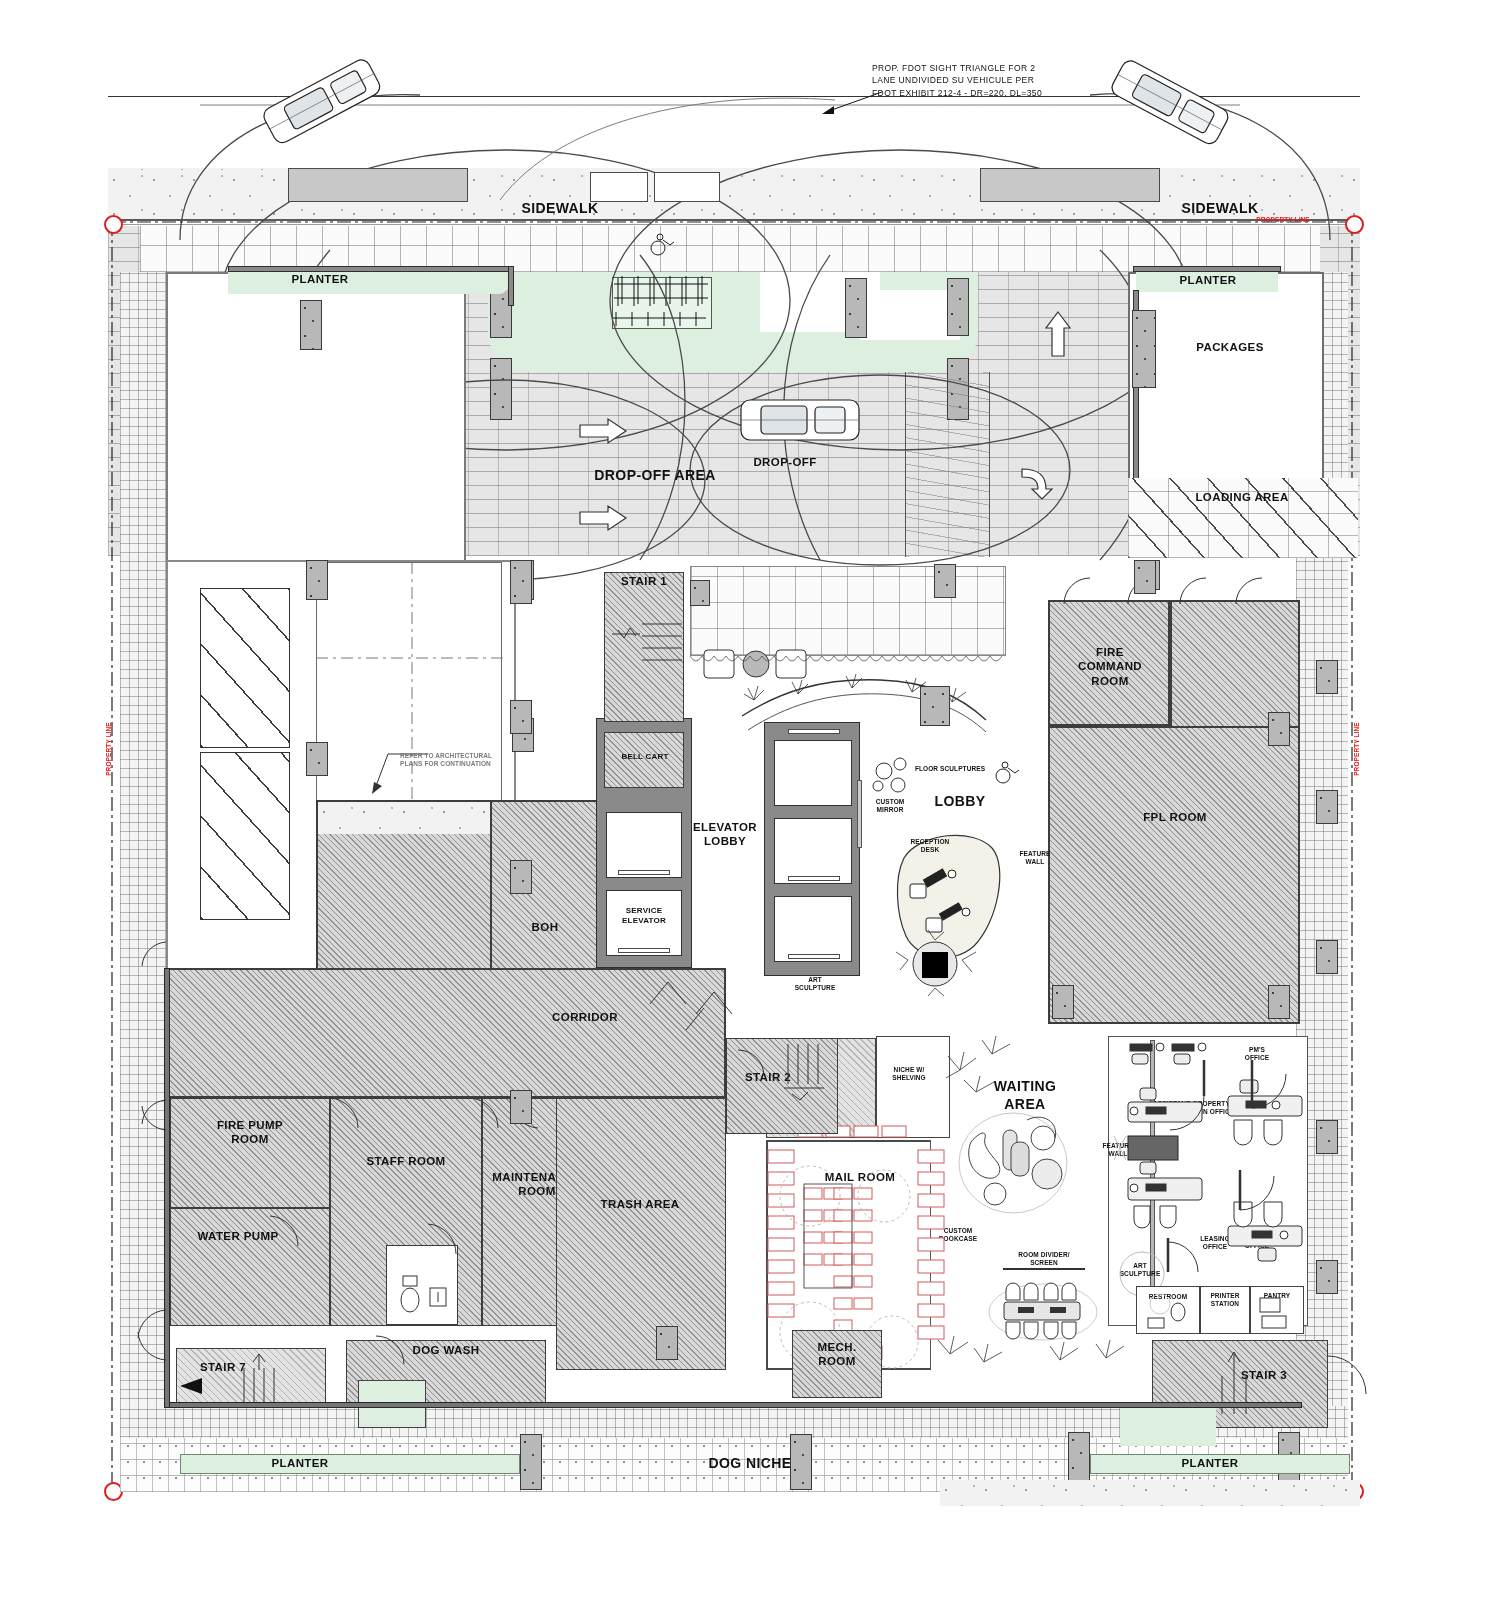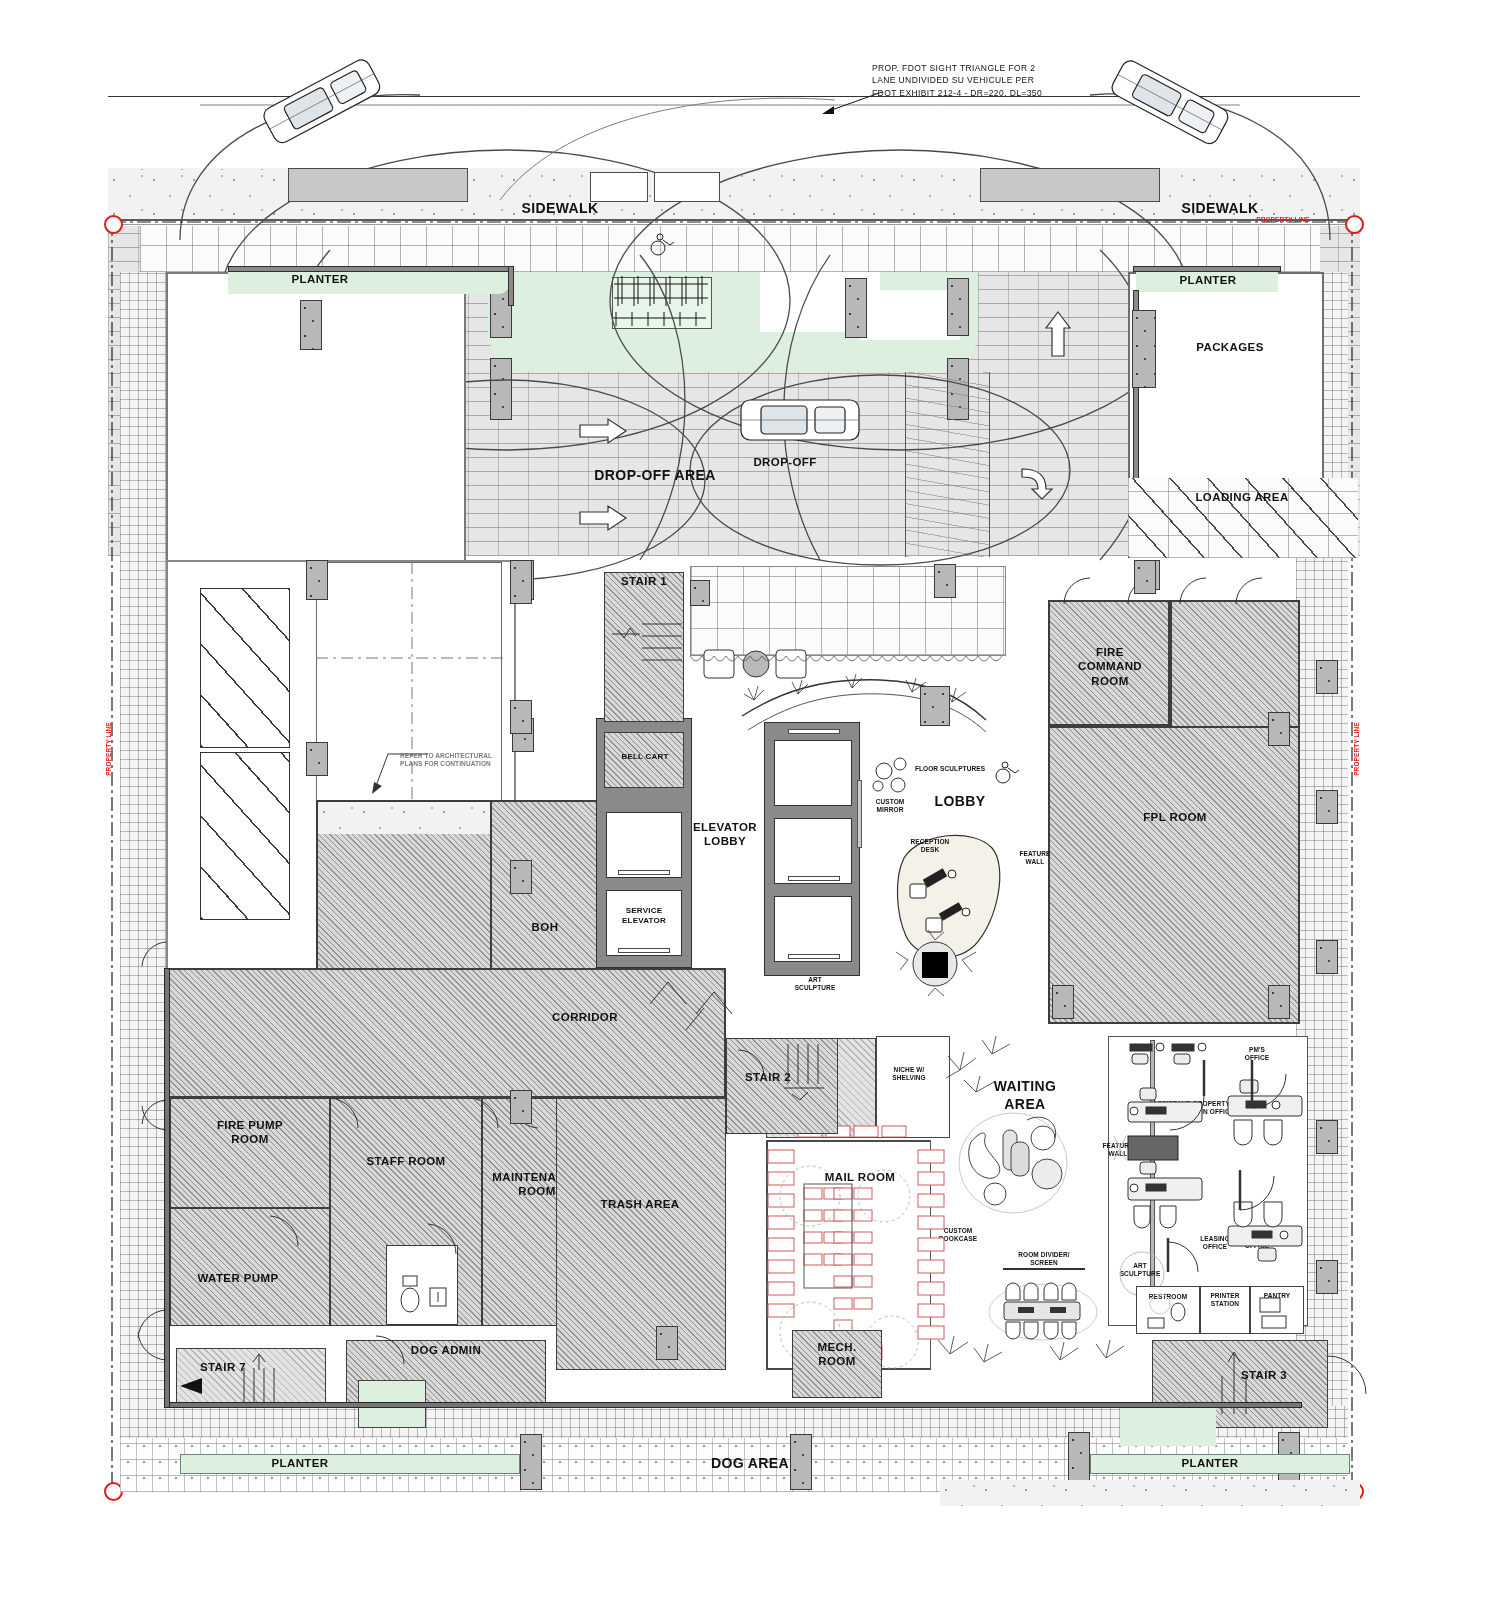--- a/index.html
+++ b/index.html
@@ -315,41 +315,41 @@
   <div class="lbl lbl-m" style="left:500px;top:920px;width:90px;">BOH</div>
 
   <div class="abs hatch45" style="left:166px;top:968px;width:560px;height:130px;border:2px solid #3d3d3d;"></div>
   <div class="lbl lbl-m" style="left:520px;top:1010px;width:130px;">CORRIDOR</div>
 
   <div class="abs hatch45" style="left:170px;top:1098px;width:160px;height:110px;border:1.5px solid #3d3d3d;"></div>
   <div class="lbl lbl-m" style="left:175px;top:1118px;width:150px;">FIRE PUMP
 ROOM</div>
 
   <div class="abs hatch45" style="left:170px;top:1208px;width:160px;height:118px;border:1.5px solid #3d3d3d;"></div>
-  <div class="lbl lbl-m" style="left:172px;top:1271px;width:132px;">WATER PUMP</div>
+  <div class="lbl lbl-m" style="left:172px;top:1229px;width:132px;">WATER PUMP</div>
 
   <div class="abs hatch45" style="left:330px;top:1098px;width:152px;height:228px;border:1.5px solid #3d3d3d;"></div>
   <div class="lbl lbl-m" style="left:332px;top:1154px;width:148px;">STAFF ROOM</div>
   <div class="abs white" style="left:386px;top:1245px;width:72px;height:80px;border:1.5px solid #3d3d3d;"></div>
   <svg style="left:392px;top:1270px;width:60px;height:52px;">
     <ellipse cx="18" cy="30" rx="9" ry="12" fill="#fff" stroke="#333" stroke-width="1"></ellipse>
     <rect x="11" y="6" width="14" height="10" fill="#fff" stroke="#333" stroke-width="1"></rect>
     <rect x="38" y="18" width="16" height="18" fill="#fff" stroke="#333" stroke-width="1"></rect>
     <path d="M46 22 L46 32" stroke="#333" stroke-width="1"></path>
   </svg>
 
   <div class="abs hatch45" style="left:482px;top:1098px;width:110px;height:228px;border:1.5px solid #3d3d3d;"></div>
   <div class="lbl lbl-m" style="left:462px;top:1170px;width:150px;">MAINTENANCE
 ROOM</div>
 
   <div class="abs hatch45" style="left:556px;top:1098px;width:170px;height:272px;border:1.5px solid #3d3d3d;"></div>
   <div class="lbl lbl-m" style="left:565px;top:1197px;width:150px;">TRASH AREA</div>
 
   <div class="abs hatch45" style="left:346px;top:1340px;width:200px;height:66px;border:1.5px solid #3d3d3d;"></div>
-  <div class="lbl lbl-m" style="left:350px;top:1343px;width:192px;">DOG ADMIN</div>
+  <div class="lbl lbl-m" style="left:350px;top:1343px;width:192px;">DOG WASH</div>
   <div class="abs green" style="left:358px;top:1380px;width:68px;height:48px;border:1.5px solid #444;"></div>
 
   <div class="abs hatch45-lite" style="left:176px;top:1348px;width:150px;height:60px;border:1.5px solid #3d3d3d;"></div>
   <div class="lbl lbl-m" style="left:178px;top:1360px;width:90px;">STAIR 7</div>
   <svg style="left:240px;top:1352px;width:40px;height:54px;">
     <g stroke="#333" stroke-width="1" fill="none">
       <path d="M4 16 L4 50 M14 16 L14 50 M24 16 L24 50 M34 16 L34 50"></path>
       <path d="M19 2 L19 18 M13 10 L19 2 L25 10"></path>
     </g>
   </svg>
@@ -710,21 +710,21 @@
     <g stroke="#333" stroke-width="1" fill="none">
       <path d="M6 28 L6 66 M18 28 L18 66 M30 28 L30 66"></path>
       <path d="M18 6 L18 28 M12 14 L18 4 L24 14"></path>
     </g>
   </svg>
   <svg style="left:1328px;top:1356px;width:40px;height:44px;">
     <path d="M0 0 A38 38 0 0 1 38 38" stroke="#333" stroke-width="1" fill="none"></path>
   </svg>
 
   <div class="abs dotpave" style="left:120px;top:1438px;width:1228px;height:54px;"></div>
-  <div class="lbl lbl-l" style="left:660px;top:1455px;width:180px;">DOG AREA</div>
+  <div class="lbl lbl-l" style="left:660px;top:1455px;width:180px;">DOG NICHE</div>
   <div class="abs column" style="left:520px;top:1434px;width:22px;height:56px;"></div>
   <div class="abs column" style="left:790px;top:1434px;width:22px;height:56px;"></div>
   <div class="abs column" style="left:1068px;top:1432px;width:22px;height:58px;"></div>
   <div class="abs column" style="left:1278px;top:1432px;width:22px;height:58px;"></div>
 
   <div class="abs green" style="left:180px;top:1454px;width:340px;height:20px;border:1px solid #6b8a70;"></div>
   <div class="lbl lbl-m" style="left:200px;top:1456px;width:200px;">PLANTER</div>
   <div class="abs green" style="left:1090px;top:1454px;width:260px;height:20px;border:1px solid #6b8a70;"></div>
   <div class="lbl lbl-m" style="left:1110px;top:1456px;width:200px;">PLANTER</div>
   <div class="abs green" style="left:1120px;top:1406px;width:96px;height:40px;"></div>

